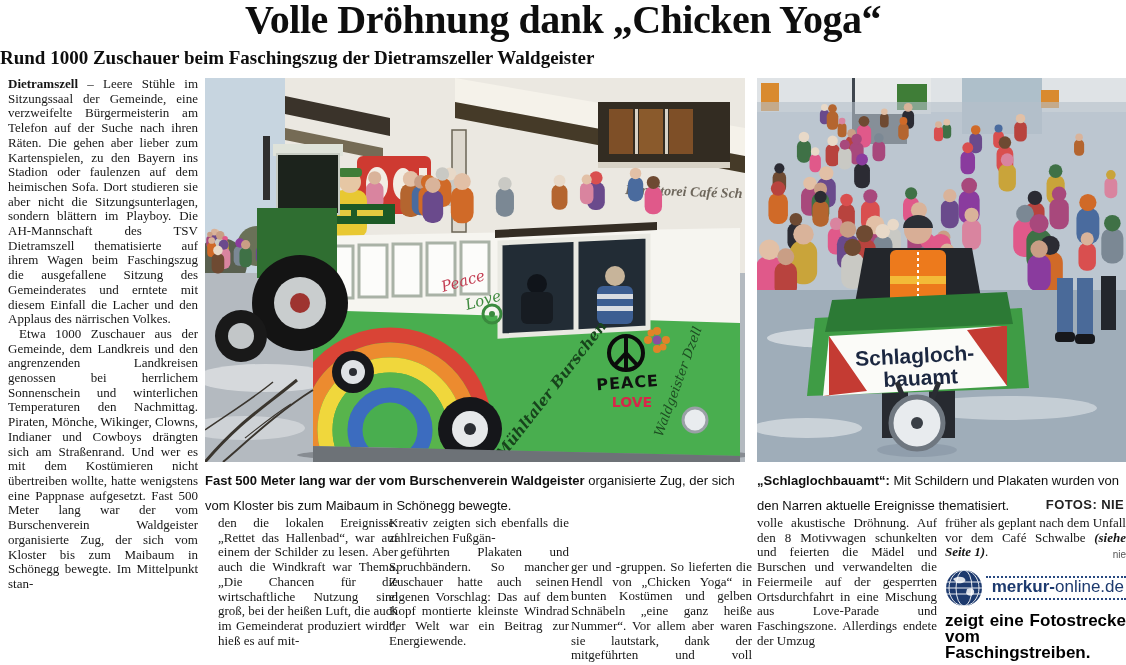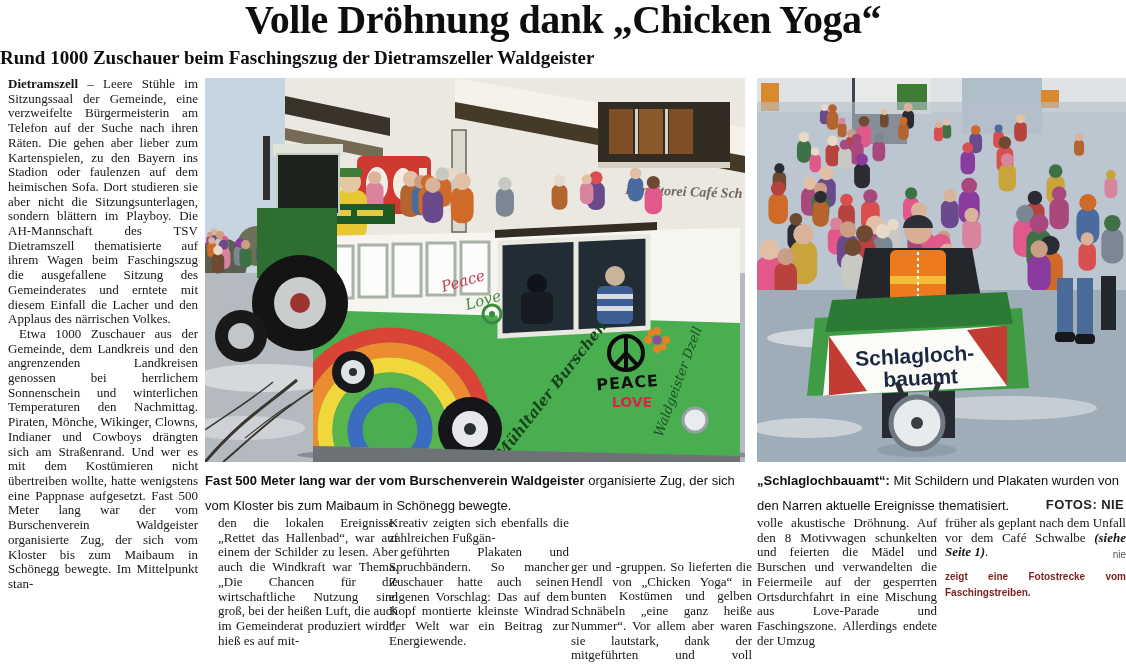--- a/index.html
+++ b/index.html
@@ -52,22 +52,22 @@
   .promo { margin-top:9px; }
   .logo-row { display:flex; align-items:center; }
   .globe { width:38px; height:38px; flex:0 0 auto; margin-right:3px; }
   .wordmark-box {
     flex:1; border-top:2px dotted #27477f; border-bottom:2px dotted #27477f;
     padding:2px 2px 3px 0; text-align:right;
   }
   .wordmark { font-family:"Liberation Sans", sans-serif; font-size:17px; color:#1d3a6e; white-space:nowrap; }
   .wordmark .bold { font-weight:bold; }
   .promo-text {
-    font-family:"Liberation Sans", sans-serif; font-size:10px; font-weight:bold;
-    line-height:16px; color:#7f1d1d; margin-top:6px;
+    font-family:"Liberation Sans", sans-serif; font-size:17px; font-weight:bold;
+    line-height:16px; color:#000000; margin-top:6px;
   }
 </style>
 </head>
 <body>
 
 <div class="page">
 
   <h1 class="headline">Volle Dröhnung dank „Chicken Yoga“</h1>
   <h2 class="subheadline">Rund 1000 Zuschauer beim Faschingszug der Dietramszeller Waldgeister</h2>
 
@@ -499,17 +499,34 @@
   <div id="bcol3" class="bcol body-text">
     <p>ger und -gruppen. So lieferten die Hendl von „Chicken Yoga“ in bunten Kostümen und gelben Schnäbeln „eine ganz heiße Nummer“. Vor allem aber waren sie lautstark, dank der mitgeführten und voll aufgedrehten Lautsprechern. Da bekam jeder Teilnehmer seine</p>
   </div>
   <div id="bcol4" class="bcol body-text">
     <p>volle akustische Dröhnung. Auf den 8 Motivwagen schunkelten und feierten die Mädel und Burschen und verwandelten die Feiermeile auf der gesperrten Ortsdurchfahrt in eine Mischung aus Love-Parade und Faschingszone. Allerdings endete der Umzug</p>
   </div>
   <div id="bcol5" class="bcol body-text">
     <p><span>früher als geplant nach dem Unfall vor dem Café Schwalbe </span><span class="bold ital">(siehe Seite 1)</span><span>.</span><span class="sig">nie</span></p>
 
     <div class="promo">
+      <div class="logo-row">
+        <svg class="globe" viewBox="0 0 38 38" aria-hidden="true">
+          <circle cx="19" cy="19" r="18" fill="#1d3a6e"></circle>
+          <g stroke="#ffffff" stroke-width="1" fill="none" opacity="0.9">
+            <ellipse cx="19" cy="19" rx="8" ry="18"></ellipse>
+            <ellipse cx="19" cy="19" rx="15" ry="18"></ellipse>
+            <line x1="1" y1="13" x2="37" y2="13"></line>
+            <line x1="1" y1="19" x2="37" y2="19"></line>
+            <line x1="1" y1="25" x2="37" y2="25"></line>
+          </g>
+          <path d="M8,10 C12,7 18,7 20,10 C22,13 16,15 12,14 Z" fill="#ffffff" opacity="0.85"></path>
+          <path d="M22,20 C26,18 30,20 29,24 C28,28 22,27 21,24 Z" fill="#ffffff" opacity="0.85"></path>
+        </svg>
+        <div class="wordmark-box">
+          <span class="wordmark"><span class="bold">merkur-</span><span>online.de</span></span>
+        </div>
+      </div>
       <p class="promo-text">zeigt eine Fotostrecke vom Faschingstreiben.</p>
     </div>
   </div>
 
 </div>
 
 </body></html>

